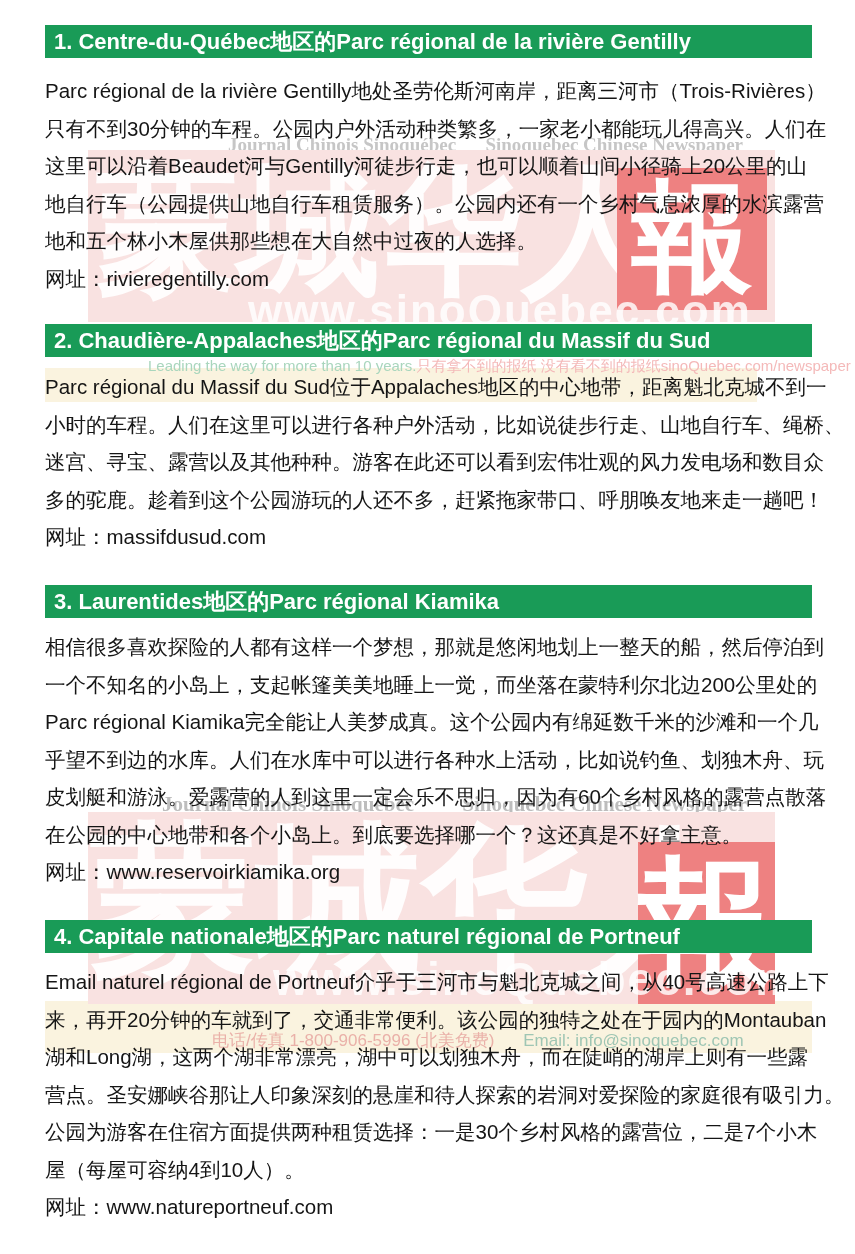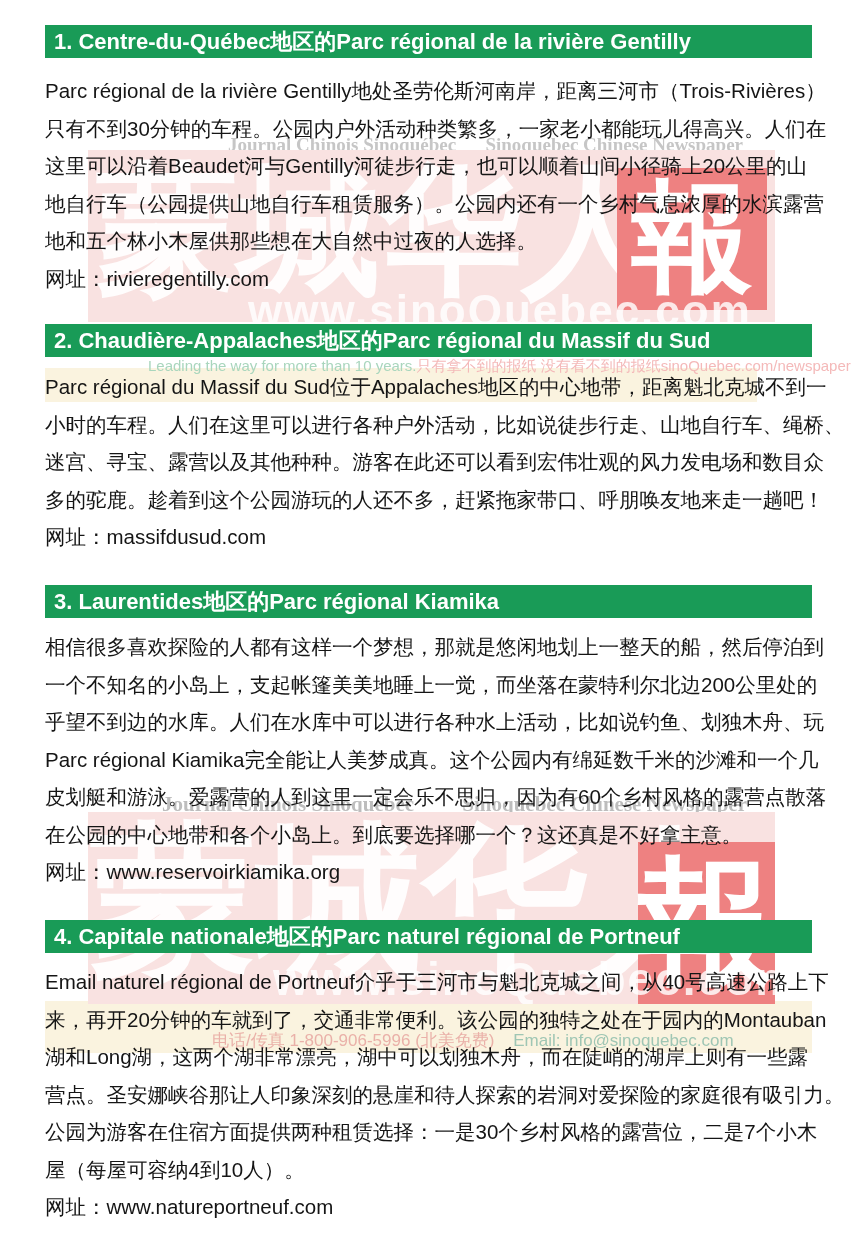--- a/index.html
+++ b/index.html
@@ -52,21 +52,21 @@
     display:flex;
     font-size:15px;white-space:nowrap;
   }
   .wm-tagline .en{color:#a9d6bd;}
   .wm-tagline .zh{color:#f4b9b9;}
   .wm-tagline .lk{color:#f4b9b9;}
   .wm-contact{
     position:absolute;left:212px;top:1029px;font-size:17px;white-space:nowrap;
   }
   .wm-contact .ph{color:#eab1a9;}
-  .wm-contact .em{color:#9fc6b4;margin-left:14px;}
+  .wm-contact .em{color:#9fc6b4;margin-left:24px;}
   
   .content{position:absolute;inset:0;z-index:2;padding-left:18px;}
   .bar{
     position:absolute;left:45px;width:767px;height:33px;
     background:#199b57;color:#ffffff;
     font-weight:bold;font-size:22px;line-height:33px;
     padding-left:9px;box-sizing:border-box;white-space:nowrap;
   }
   .para{
     position:absolute;left:45px;width:772px;
@@ -162,22 +162,22 @@
         <span>网址：</span><span class="u">massifdusud.com</span>
       </div>
     </div>
 
     <div class="bar" style="top:585px">
       <span>3. Laurentides地区的Parc régional Kiamika</span>
     </div>
     <div class="para" style="top:628px">
       <div class="line">相信很多喜欢探险的人都有这样一个梦想，那就是悠闲地划上一整天的船，然后停泊到</div>
       <div class="line">一个不知名的小岛上，支起帐篷美美地睡上一觉，而坐落在蒙特利尔北边200公里处的</div>
+      <div class="line">Parc régional Kiamika完全能让人美梦成真。这个公园内有绵延数千米的沙滩和一个几</div>
       <div class="line">乎望不到边的水库。人们在水库中可以进行各种水上活动，比如说钓鱼、划独木舟、玩</div>
-      <div class="line">Parc régional Kiamika完全能让人美梦成真。这个公园内有绵延数千米的沙滩和一个几</div>
       <div class="line">皮划艇和游泳。爱露营的人到这里一定会乐不思归，因为有60个乡村风格的露营点散落</div>
       <div class="line">在公园的中心地带和各个小岛上。到底要选择哪一个？这还真是不好拿主意。</div>
       <div class="line url">
         <span>网址：</span><span class="u">www.reservoirkiamika.org</span>
       </div>
     </div>
 
     <div class="bar" style="top:920px">
       <span>4. Capitale nationale地区的Parc naturel régional de Portneuf</span>
     </div>

